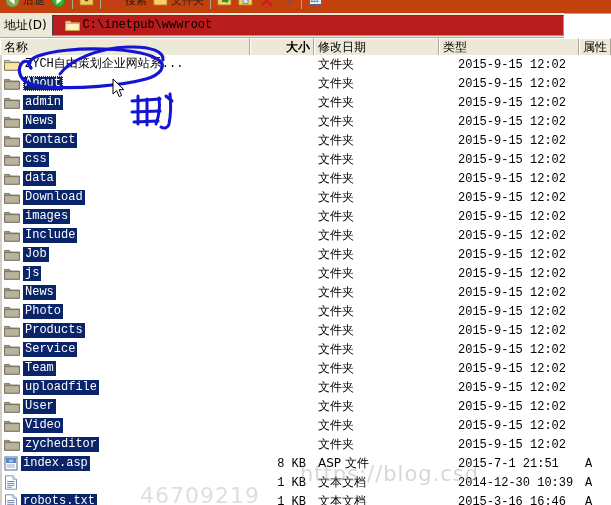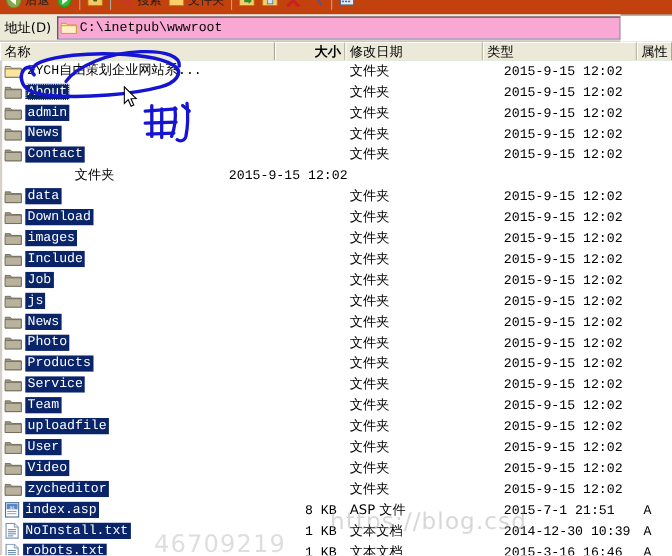--- a/index.html
+++ b/index.html
@@ -70,27 +70,27 @@
     font-size: 12px;
     color: #000;
     padding: 0 5px 0 4px;
     font-family: "DejaVu Sans", sans-serif;
     letter-spacing: 0px;
   }
   #addr-field {
     flex: 1;
     height: 19px;
     margin-right: 0px;
-    background: #f9a8d4;
+    background: #b91c1c;
     border: 1px solid #7f9db9;
     border-top-color: #404040;
     border-left-color: #404040;
     display: flex;
     align-items: center;
-    padding-left: 2px;
+    padding-left: 12px;
     gap: 3px;
     overflow: hidden;
   }
   #addr-path {
     font-family: "Liberation Mono", "DejaVu Sans Mono", monospace;
     font-size: 12px;
     color: #000;
     white-space: nowrap;
   }
 
@@ -417,20 +417,27 @@
             <path d="M0.6 4.6 H15.4 V12.2 H0.6 Z" fill="#b9b39e" stroke="#6e6a58" stroke-width="0.8"></path>
           </svg></span>
         <span class="nametext">Contact</span>
       </div>
       <div class="cell-size"></div>
       <div class="cell-type">文件夹</div>
       <div class="cell-date">2015-9-15 12:02</div>
       <div class="cell-attr"></div>
     </div>
     <div class="row sel">
+      <div class="cell-name">
+        <span class="folder-ic"><svg width="16" height="14" viewBox="0 0 16 14">
+            <path d="M0.6 2.4 h4.8 l1.3 1.6 H15.4 V12.2 H0.6 Z" fill="#9e9882" stroke="#6e6a58" stroke-width="0.8"></path>
+            <path d="M0.6 4.6 H15.4 V12.2 H0.6 Z" fill="#b9b39e" stroke="#6e6a58" stroke-width="0.8"></path>
+          </svg></span>
+        <span class="nametext">css</span>
+      </div>
       <div class="cell-size"></div>
       <div class="cell-type">文件夹</div>
       <div class="cell-date">2015-9-15 12:02</div>
       <div class="cell-attr"></div>
     </div>
     <div class="row sel">
       <div class="cell-name">
         <span class="folder-ic"><svg width="16" height="14" viewBox="0 0 16 14">
             <path d="M0.6 2.4 h4.8 l1.3 1.6 H15.4 V12.2 H0.6 Z" fill="#9e9882" stroke="#6e6a58" stroke-width="0.8"></path>
             <path d="M0.6 4.6 H15.4 V12.2 H0.6 Z" fill="#b9b39e" stroke="#6e6a58" stroke-width="0.8"></path>
@@ -643,21 +650,20 @@
     <div class="row sel">
       <div class="cell-name">
         <span class="file-ic"><svg width="14" height="15" viewBox="0 0 14 15">
             <path d="M1.5 0.8 H9 L12.5 4.2 V14.2 H1.5 Z" fill="#ffffff" stroke="#7a93b5" stroke-width="1"></path>
             <path d="M9 0.8 V4.2 H12.5" fill="#dde7f2" stroke="#7a93b5" stroke-width="0.8"></path>
             <line x1="3.2" y1="6.5" x2="10.5" y2="6.5" stroke="#5f7ea5" stroke-width="0.9"></line>
             <line x1="3.2" y1="8.4" x2="10.5" y2="8.4" stroke="#5f7ea5" stroke-width="0.9"></line>
             <line x1="3.2" y1="10.3" x2="10.5" y2="10.3" stroke="#5f7ea5" stroke-width="0.9"></line>
             <line x1="3.2" y1="12.2" x2="8" y2="12.2" stroke="#5f7ea5" stroke-width="0.9"></line>
           </svg></span>
-        <span class="nametext">NoInstall.txt</span>
       </div>
       <div class="cell-size">1 KB</div>
       <div class="cell-type">文本文档</div>
       <div class="cell-date">2014-12-30 10:39</div>
       <div class="cell-attr">A</div>
     </div>
     <div class="row sel">
       <div class="cell-name">
         <span class="file-ic"><svg width="14" height="15" viewBox="0 0 14 15">
             <path d="M1.5 0.8 H9 L12.5 4.2 V14.2 H1.5 Z" fill="#ffffff" stroke="#7a93b5" stroke-width="1"></path>

